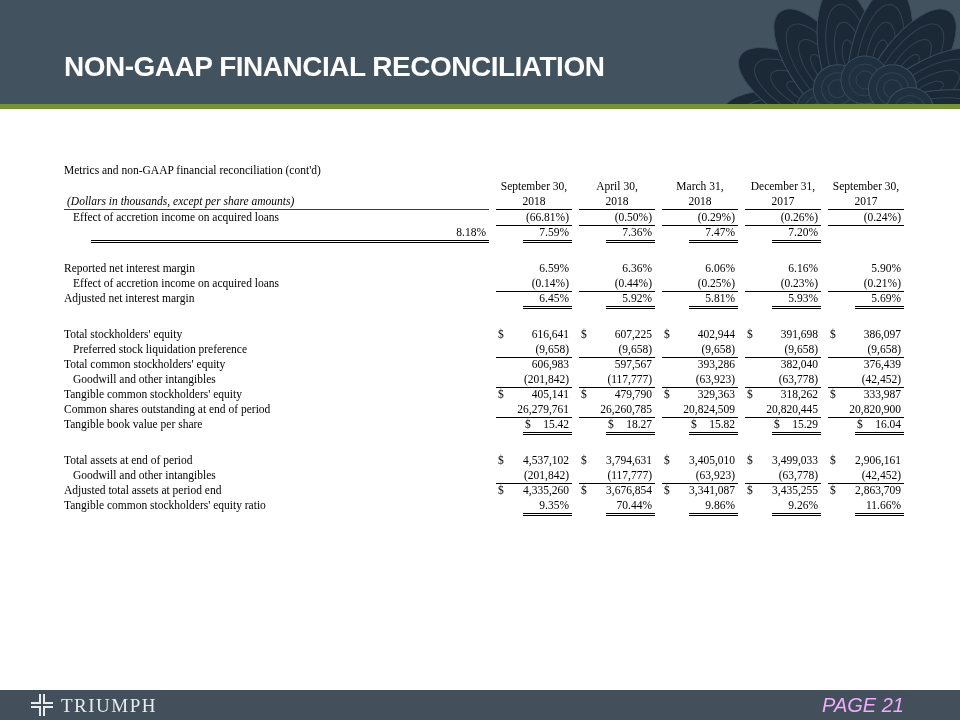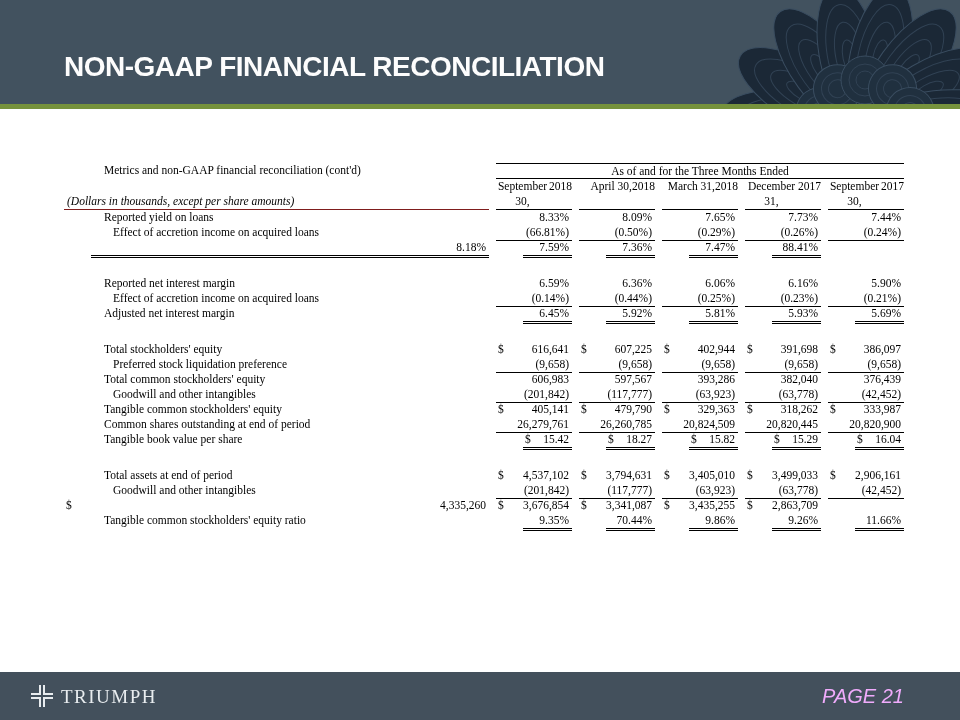--- a/index.html
+++ b/index.html
@@ -13,32 +13,32 @@
   .pattern{position:absolute;right:0;top:0;z-index:1;}
   
   .fin-table{position:absolute;left:64px;top:163px;width:840px;font-size:11.5px;}
   .trow{display:grid;grid-template-columns:425px repeat(5,76px);column-gap:7px;height:15px;line-height:15px;}
   .trow.head1{height:16px;}
   .span5{grid-column:2/7;text-align:center;border-top:1px solid #000;border-bottom:1px solid #000;
          line-height:14px;height:16px;box-sizing:border-box;}
   .trow.head2{height:31px;line-height:15px;}
   .units{display:flex;align-items:flex-end;font-style:italic;border-bottom:1px solid #7f1d1d;
          padding-left:3px;white-space:nowrap;box-sizing:border-box;}
-  .hcell{display:flex;flex-direction:row;justify-content:flex-end;text-align:center;
+  .hcell{display:flex;flex-direction:column;justify-content:flex-end;text-align:center;
          border-bottom:1px solid #000;box-sizing:border-box;}
   .hcell div{height:15px;line-height:15px;}
-  .lcell{white-space:nowrap;overflow:hidden;margin-left:40px;}
+  .lcell{white-space:nowrap;overflow:hidden;}
   .lcell.indent{padding-left:9px;}
   .vcell{display:flex;justify-content:flex-end;align-items:center;padding:0 3px 0 2px;box-sizing:border-box;}
   .vcell.has-dollar{justify-content:space-between;}
   .rule-s{border-bottom:1px solid #000;}
   .rule-d{border-bottom:3px double #000;margin-left:27px;}
   .spacer{height:21px;}
   
-  .footer{position:absolute;bottom:0;left:0;width:960px;height:48px;background:#43505C;}
+  .footer{position:absolute;bottom:0;left:0;width:960px;height:30px;background:#43505C;}
   .logo{position:absolute;left:30px;top:50%;transform:translateY(-50%);display:flex;align-items:center;gap:7px;}
   .logo-text{font-family:"Liberation Serif","DejaVu Serif",serif;font-size:19px;letter-spacing:1.5px;
              color:#E8ECEF;line-height:1;}
   .page-label{position:absolute;right:56px;top:50%;transform:translateY(-50%);
               font-family:"Liberation Sans","DejaVu Sans",sans-serif;font-size:20px;color:#f0abfc;font-style:italic;}
 </style>
 </head>
 <body>
 
 <div class="slide">
@@ -121,21 +121,20 @@
           </g>
       </g>
     </svg>
     <h1 class="title">NON-GAAP FINANCIAL RECONCILIATION</h1>
   </div>
   <div class="accent-rule"></div>
 
   <div class="fin-table">
     <div class="trow head1">
       <div class="lcell">Metrics and non-GAAP financial reconciliation (cont'd)</div>
-      <div class="span5">As of and for the Three Months Ended</div>
     </div>
     <div class="trow head2">
       <div class="units">(Dollars in thousands, except per share amounts)</div>
 
     <div class="hcell">
           <div>September 30,</div>
           <div>2018</div>
         </div>
         <div class="hcell">
           <div>April 30,</div>
@@ -149,38 +148,20 @@
           <div>December 31,</div>
           <div>2017</div>
         </div>
         <div class="hcell">
           <div>September 30,</div>
           <div>2017</div>
         </div>
       </div>
     <div>
 
-    <div class="trow">
-          <div class="lcell">Reported yield on loans</div>
-          <div class="vcell">
-            <span>8.33%</span>
-          </div>
-          <div class="vcell">
-            <span>8.09%</span>
-          </div>
-          <div class="vcell">
-            <span>7.65%</span>
-          </div>
-          <div class="vcell">
-            <span>7.73%</span>
-          </div>
-          <div class="vcell">
-            <span>7.44%</span>
-          </div>
-        </div>
         <div class="trow">
           <div class="lcell indent">Effect of accretion income on acquired loans</div>
           <div class="vcell rule-s">
             <span>(66.81%)</span>
           </div>
           <div class="vcell rule-s">
             <span>(0.50%)</span>
           </div>
           <div class="vcell rule-s">
             <span>(0.29%)</span>
@@ -199,21 +180,21 @@
           <div class="vcell rule-d">
             <span>7.59%</span>
           </div>
           <div class="vcell rule-d">
             <span>7.36%</span>
           </div>
           <div class="vcell rule-d">
             <span>7.47%</span>
           </div>
           <div class="vcell rule-d">
-            <span>88.41%</span>
+            <span>7.20%</span>
           </div>
         </div>
         <div class="spacer"></div>
         <div class="trow">
           <div class="lcell">Reported net interest margin</div>
           <div class="vcell">
             <span>6.59%</span>
           </div>
           <div class="vcell">
             <span>6.36%</span>
@@ -442,20 +423,21 @@
             <span>(63,923)</span>
           </div>
           <div class="vcell rule-s">
             <span>(63,778)</span>
           </div>
           <div class="vcell rule-s">
             <span>(42,452)</span>
           </div>
         </div>
         <div class="trow">
+          <div class="lcell">Adjusted total assets at period end</div>
           <div class="vcell has-dollar">
             <span>$</span>
             <span>4,335,260</span>
           </div>
           <div class="vcell has-dollar">
             <span>$</span>
             <span>3,676,854</span>
           </div>
           <div class="vcell has-dollar">
             <span>$</span>

